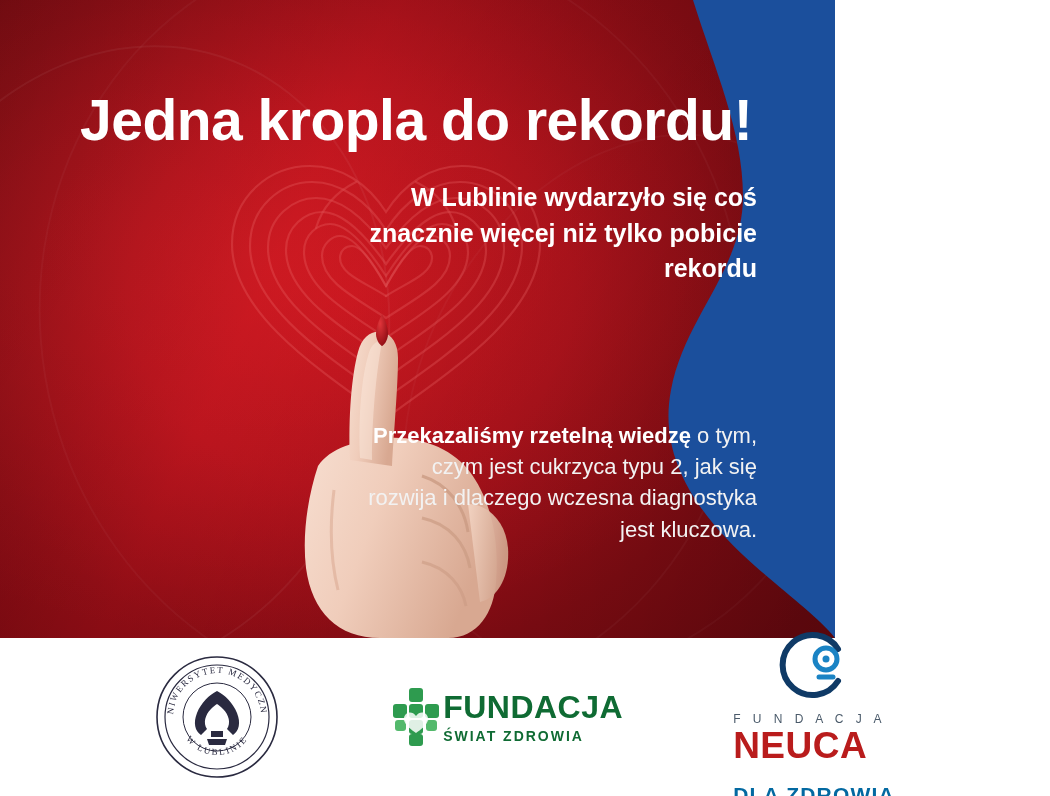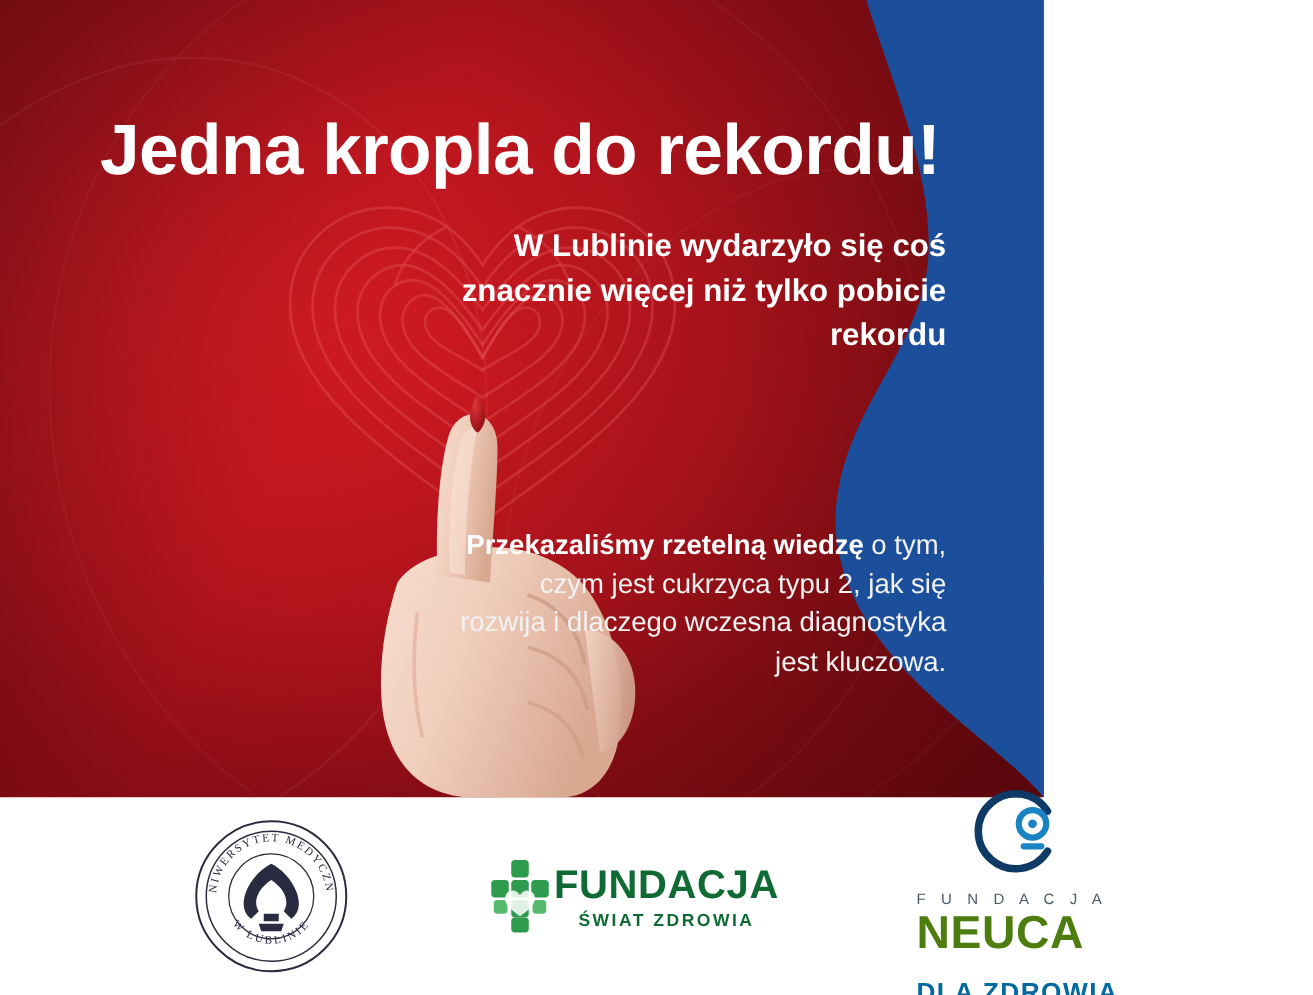--- a/index.html
+++ b/index.html
@@ -148,34 +148,34 @@
     font-size: 32px;
     font-weight: 700;
     letter-spacing: 0.5px;
   }
   .fsz-sub {
     color: #0f6b33;
     font-size: 14px;
     font-weight: 700;
     letter-spacing: 2px;
     margin-top: 6px;
-    text-align: center;
+    text-align: left;
   }
 
   
   .neuca { display: flex; align-items: center; gap: 12px; flex-direction: column; }
   .neuca-text { display: flex; flex-direction: column; line-height: 1; }
   .neuca-top {
     color: #4a5a6a;
     font-size: 12px;
     font-weight: 400;
     letter-spacing: 4.5px;
   }
   .neuca-main {
-    color: #4d7c0f;
+    color: #b91c1c;
     font-size: 37px;
     font-weight: 700;
     letter-spacing: 0.5px;
     margin-top: 2px;
   }
   .neuca-sub {
     color: #0369a1;
     font-size: 21px;
     font-weight: 700;
     letter-spacing: 1.2px;

